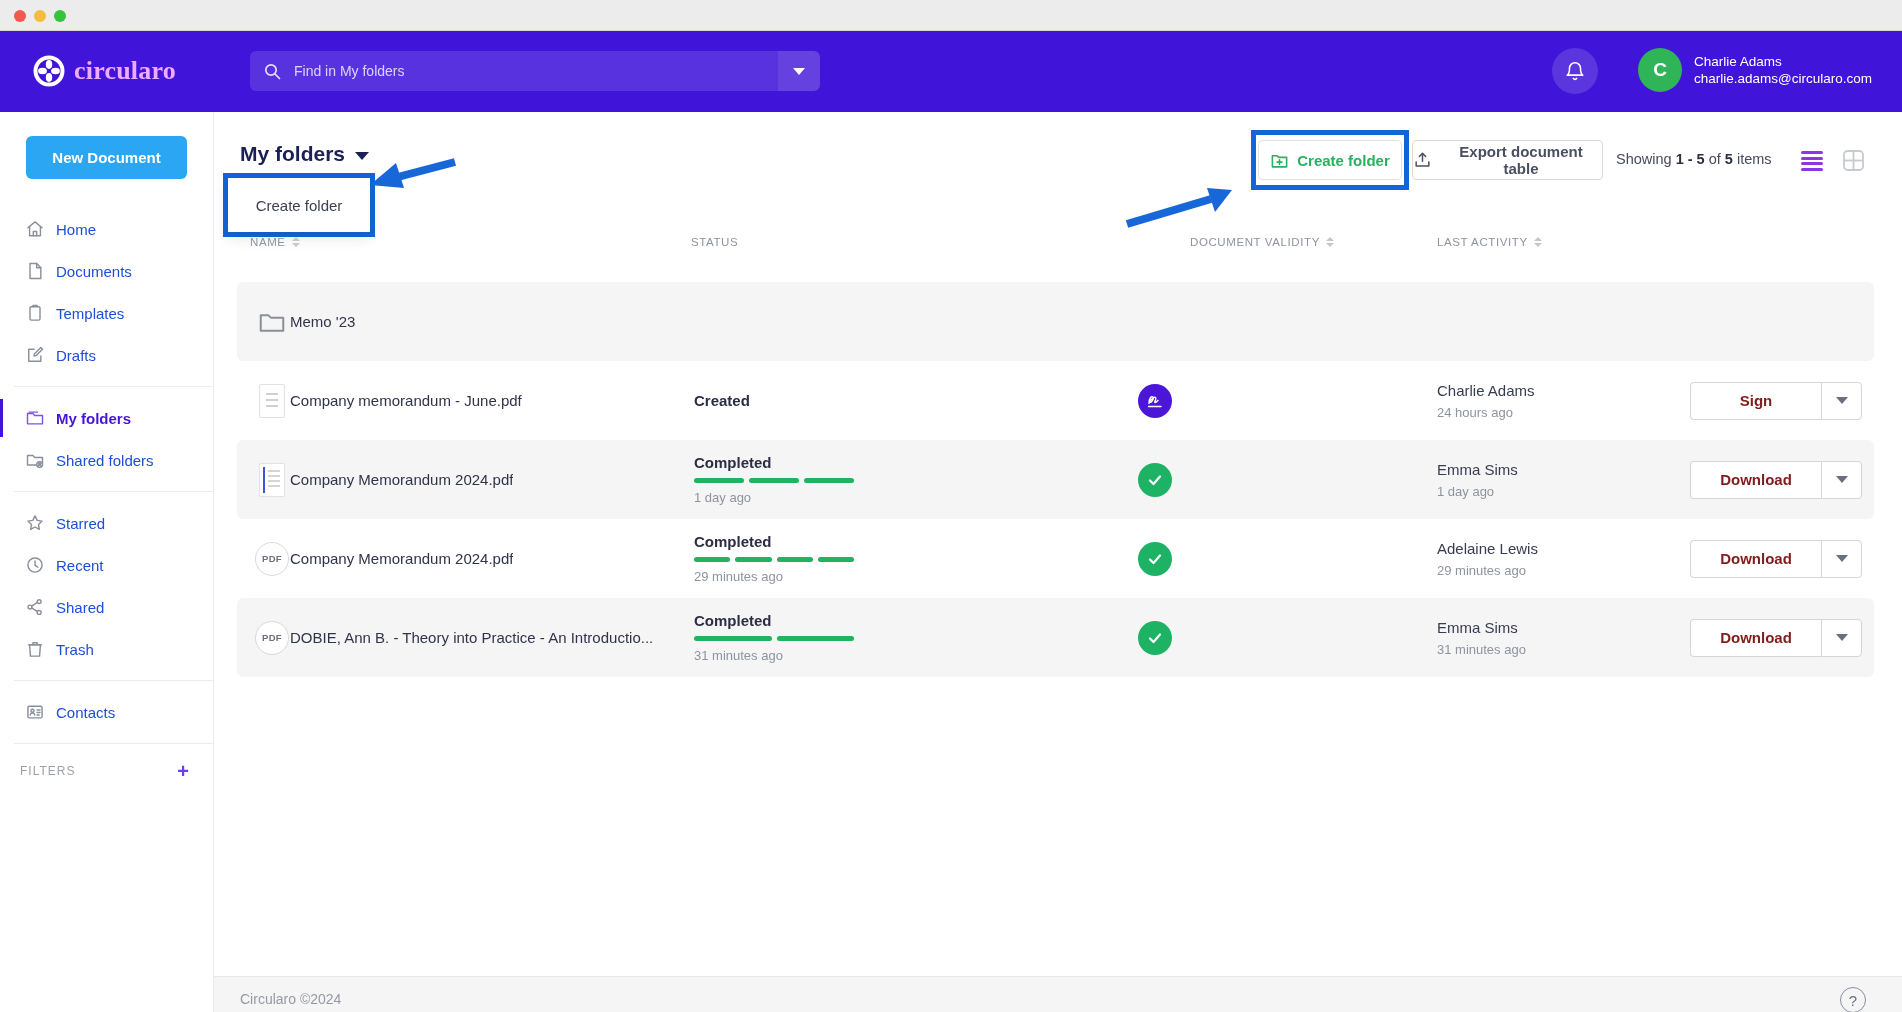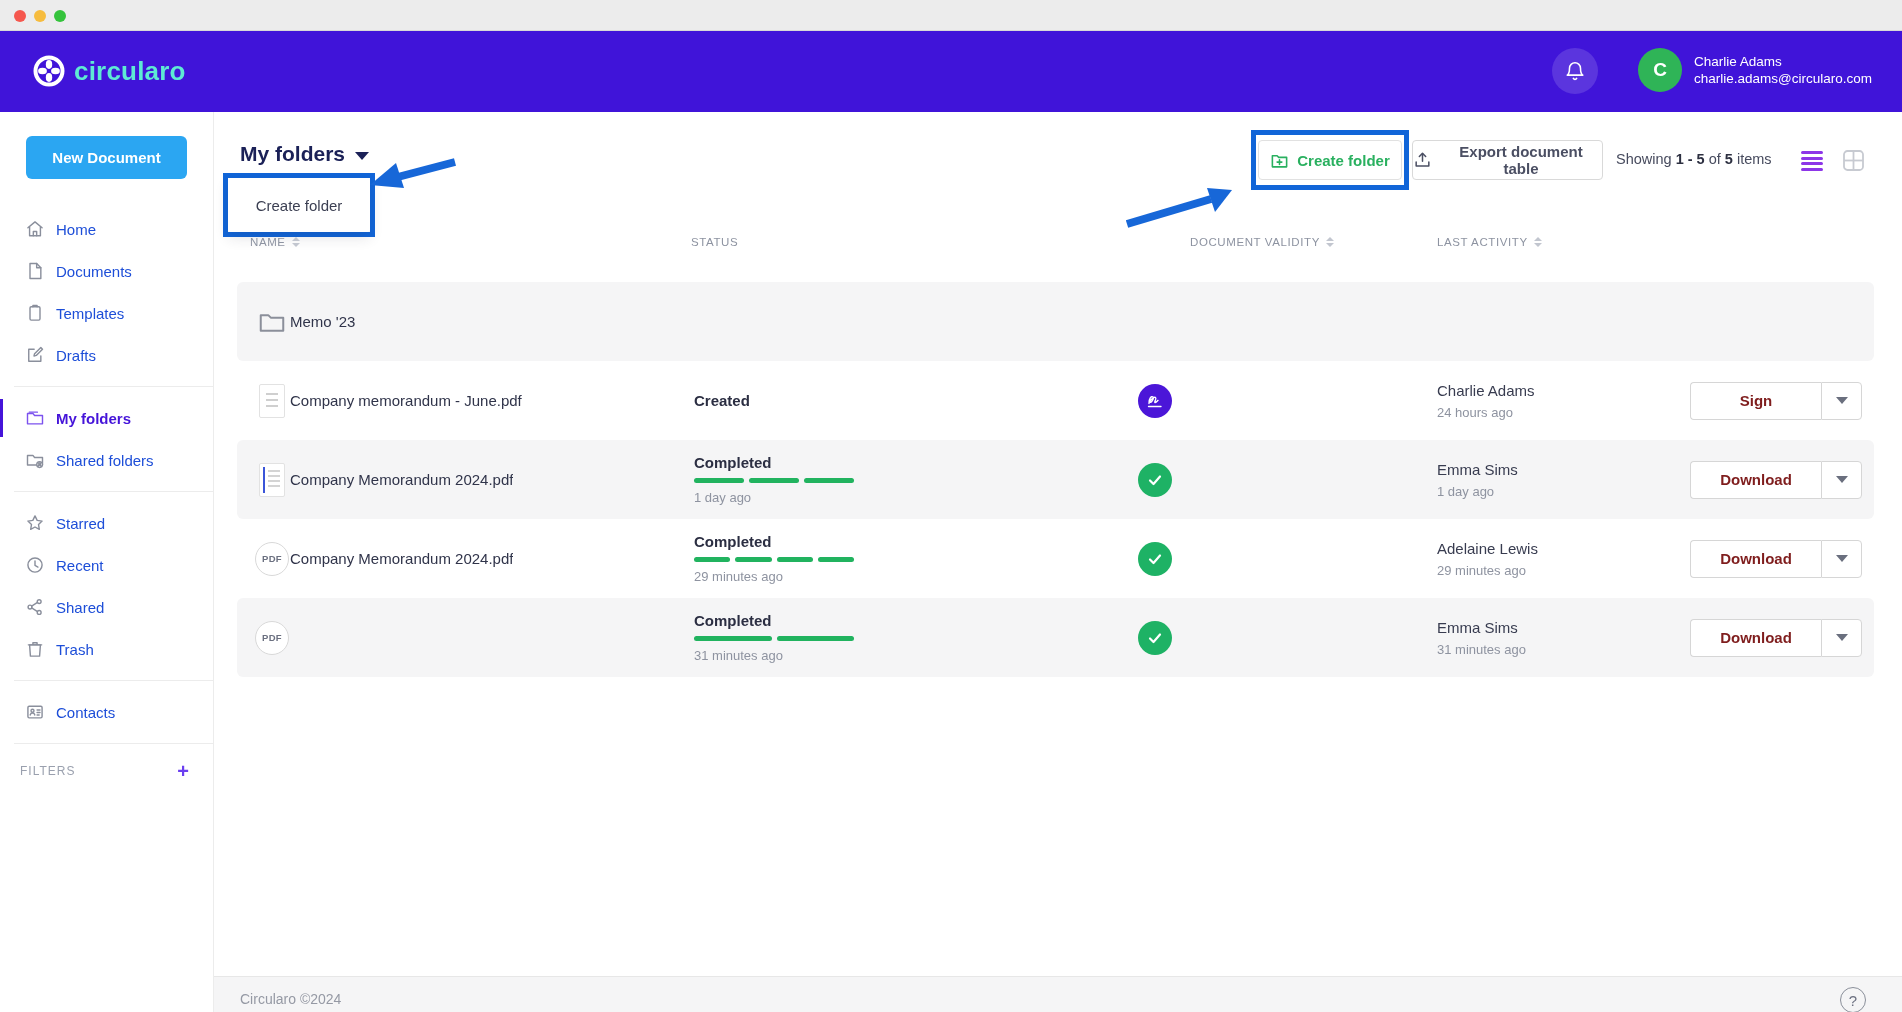--- a/index.html
+++ b/index.html
@@ -9,21 +9,21 @@
   
   .titlebar { position:absolute; left:0; top:0; width:1902px; height:31px; background:#ececec; border-bottom:1px solid #d8d8d8; }
   .dot { position:absolute; top:10px; width:12px; height:12px; border-radius:50%; }
   .dot.red { left:14px; background:#f5574e; }
   .dot.yellow { left:34px; background:#f6bc3e; }
   .dot.green { left:54px; background:#35c33c; }
 
   
   .appheader { position:absolute; left:0; top:31px; width:1902px; height:81px; background:#4014d9; }
   .logo { position:absolute; left:33px; top:24px; display:flex; align-items:center; gap:9px; cursor:pointer; }
-  .logo-text { color:#5eead4; font-size:26px; font-weight:bold; letter-spacing:.2px; }
+  .logo-text { color:#f0abfc; font-size:26px; font-weight:bold; letter-spacing:.2px;font-family:Liberation Serif, serif; }
   .searchbar { position:absolute; left:250px; top:20px; width:570px; height:40px; background:rgba(255,255,255,.13); border-radius:6px; display:flex; align-items:center; }
   .searchbar .mag { margin-left:14px; opacity:.85; }
   .search-ph { margin-left:13px; color:rgba(255,255,255,.78); font-size:14px; }
   .search-caret-box { position:absolute; right:0; top:0; width:42px; height:40px; background:rgba(255,255,255,.08); border-radius:0 6px 6px 0; display:flex; align-items:center; justify-content:center; }
   .tri-down-white { width:0; height:0; border-left:6px solid transparent; border-right:6px solid transparent; border-top:7px solid #fff; }
   .bell-wrap { position:absolute; left:1552px; top:17px; width:46px; height:46px; border-radius:50%; background:rgba(255,255,255,.14); display:flex; align-items:center; justify-content:center; }
   .usermenu { position:absolute; left:1638px; top:17px; display:flex; align-items:center; gap:12px; cursor:pointer; }
   .avatar { width:44px; height:44px; border-radius:50%; background:#2fb457; color:#fff; font-size:19px; font-weight:bold; display:flex; align-items:center; justify-content:center; }
   .user-texts { display:flex; flex-direction:column; gap:2px; }
   .user-name { color:#fff; font-size:13.5px; }
@@ -132,20 +132,32 @@
         <circle cx="16" cy="16" r="13.5" fill="none" stroke="#fff" stroke-width="4"></circle>
         <ellipse cx="16" cy="9.5" rx="3.2" ry="4.4" fill="#fff"></ellipse>
         <ellipse cx="16" cy="22.5" rx="3.2" ry="4.4" fill="#fff"></ellipse>
         <ellipse cx="9.5" cy="16" rx="4.4" ry="3.2" fill="#fff"></ellipse>
         <ellipse cx="22.5" cy="16" rx="4.4" ry="3.2" fill="#fff"></ellipse>
       </svg>
     </span>
     <span class="logo-text">circularo</span>
   </div>
 
+  <div class="searchbar">
+    <span class="mag">
+      <svg width="17" height="17" viewBox="0 0 17 17">
+          <circle cx="7" cy="7" r="5.2" fill="none" stroke="#fff" stroke-width="1.7"></circle>
+          <line x1="11" y1="11" x2="15.5" y2="15.5" stroke="#fff" stroke-width="1.7" stroke-linecap="round"></line>
+        </svg>
+    </span>
+    <span class="search-ph">Find in My folders</span>
+    <span class="search-caret-box">
+      <span class="tri-down-white"></span>
+    </span>
+  </div>
 
   <div class="bell-wrap">
     <span>
       <svg width="22" height="22" viewBox="0 0 24 24" fill="none" stroke="#fff" stroke-width="1.7" stroke-linecap="round" stroke-linejoin="round">
         <path d="M18 9a6 6 0 0 0-12 0c0 6-2.5 7.5-2.5 7.5h17S18 15 18 9"></path>
         <path d="M10.2 20a2 2 0 0 0 3.6 0"></path>
       </svg>
     </span>
   </div>
 
@@ -468,20 +480,21 @@
           <button class="split-main">Download</button>
           <button class="split-caret">
             <span class="tri-down-gray"></span>
           </button>
         </div>
       </div>
       <div class="trow shaded">
         <div class="cell-icon">
           <span class="pdf-circle">PDF</span>
         </div>
+        <div class="cell-name">DOBIE, Ann B. - Theory into Practice - An Introductio...</div>
         <div class="cell-status">
           <div class="status-label">Completed</div>
           <div class="progress">
             <span></span>
             <span></span>
           </div>
           <div class="status-time">31 minutes ago</div>
         </div>
         <div class="cell-validity">
           <span class="badge badge-check">

